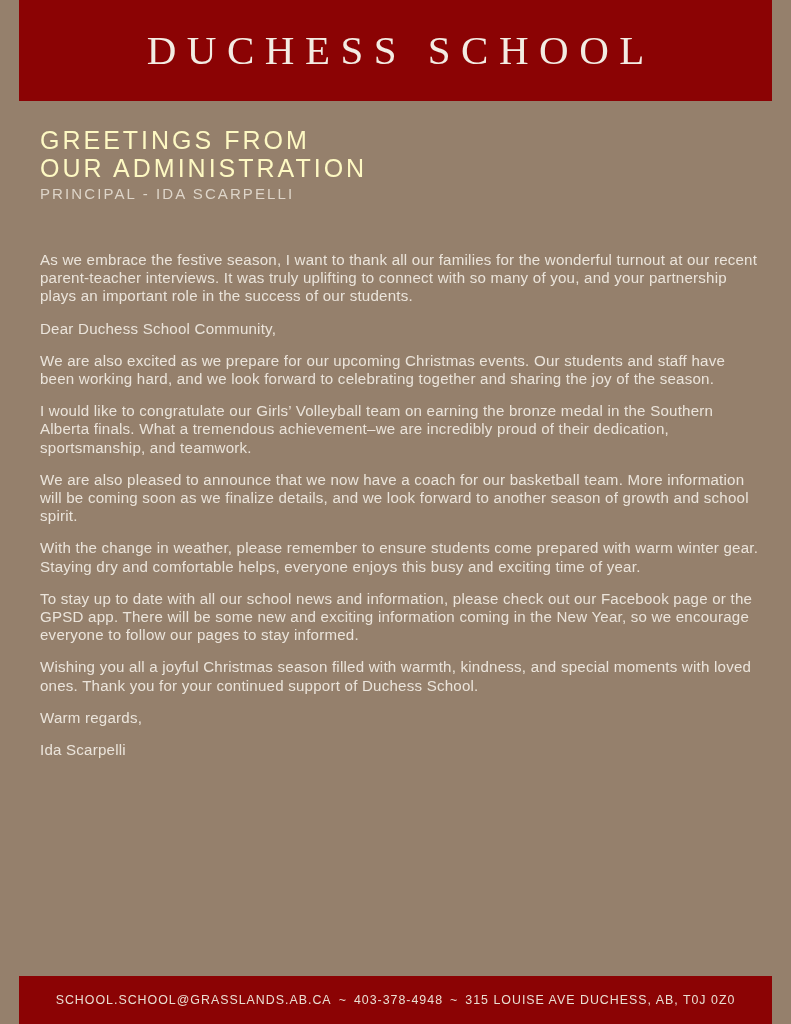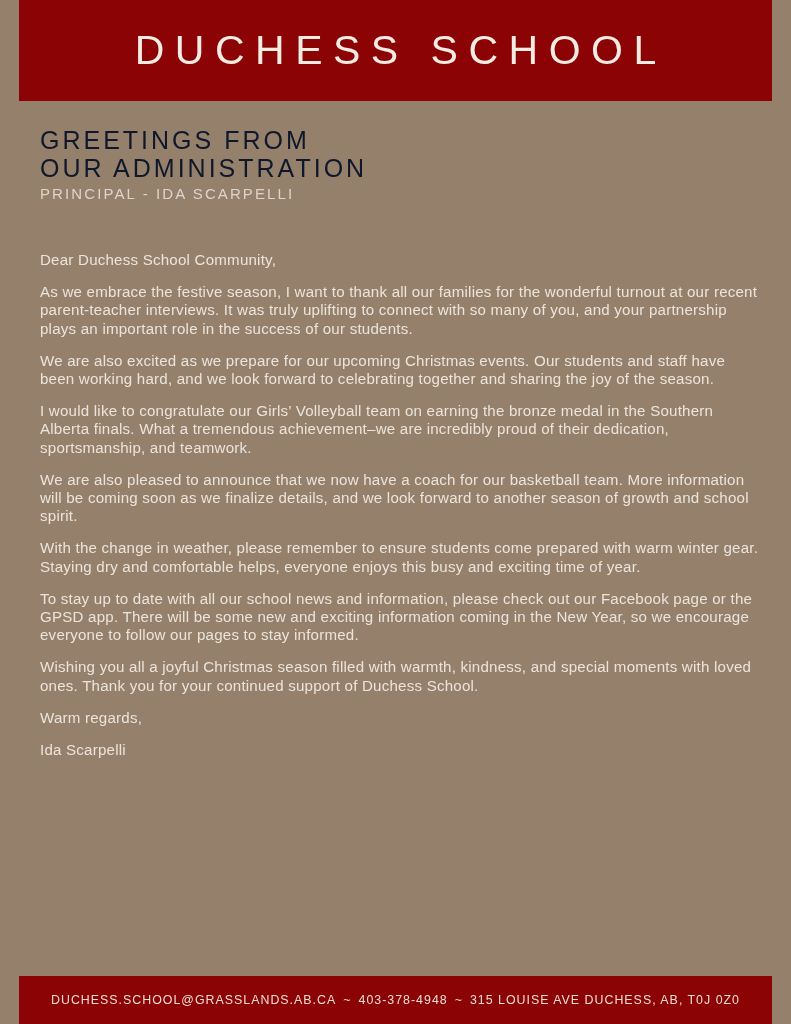--- a/index.html
+++ b/index.html
@@ -37,32 +37,32 @@
     overflow: hidden;
   }
   .header-title {
     color: #f3ece3;
     font-size: 41px;
     font-weight: 400;
     letter-spacing: 10.5px;
     text-indent: 10.5px;
     line-height: 1;
     white-space: nowrap;
-    font-family: Liberation Sans, sans-serif;
+    font-family: Liberation Serif, serif;
   }
 
   
   .masthead {
     position: absolute;
     left: 40px;
     top: 126px;
     width: 720px;
   }
   .greeting-line {
-    color: #0f172a;
+    color: #fef9c3;
     font-size: 25px;
     font-weight: 400;
     letter-spacing: 3.0px;
     line-height: 28px;
     white-space: nowrap;
   }
   .principal-line {
     color: #ded5c9;
     font-size: 15px;
     font-weight: 400;
@@ -134,33 +134,33 @@
     <div class="header-title">DUCHESS SCHOOL</div>
   </div>
 
   <div class="masthead">
     <div class="greeting-line">GREETINGS FROM</div>
     <div class="greeting-line">OUR ADMINISTRATION</div>
     <div class="principal-line">PRINCIPAL - IDA SCARPELLI</div>
   </div>
 
   <div class="letter">
+    <p class="para">As we embrace the festive season, I want to thank all our families for the wonderful turnout at our recent parent-teacher interviews. It was truly uplifting to connect with so many of you, and your partnership plays an important role in the success of our students.</p>
     <p class="para">Dear Duchess School Community,</p>
-    <p class="para">As we embrace the festive season, I want to thank all our families for the wonderful turnout at our recent parent-teacher interviews. It was truly uplifting to connect with so many of you, and your partnership plays an important role in the success of our students.</p>
     <p class="para">We are also excited as we prepare for our upcoming Christmas events. Our students and staff have been working hard, and we look forward to celebrating together and sharing the joy of the season.</p>
     <p class="para">I would like to congratulate our Girls’ Volleyball team on earning the bronze medal in the Southern Alberta finals. What a tremendous achievement–we are incredibly proud of their dedication, sportsmanship, and teamwork.</p>
     <p class="para">We are also pleased to announce that we now have a coach for our basketball team. More information will be coming soon as we finalize details, and we look forward to another season of growth and school spirit.</p>
     <p class="para">With the change in weather, please remember to ensure students come prepared with warm winter gear. Staying dry and comfortable helps, everyone enjoys this busy and exciting time of year.</p>
     <p class="para">To stay up to date with all our school news and information, please check out our Facebook page or the GPSD app. There will be some new and exciting information coming in the New Year, so we encourage everyone to follow our pages to stay informed.</p>
     <p class="para">Wishing you all a joyful Christmas season filled with warmth, kindness, and special moments with loved ones. Thank you for your continued support of Duchess School.</p>
     <p class="para">Warm regards,</p>
     <div class="signoff-block">
       <p class="sig-line">Ida Scarpelli</p>
     </div>
   </div>
 
   <div class="footer-band">
     <div class="footer-text">
-      <span>DUCHESS.SCHOOL@GRASSLANDS.AB.CA</span><span class="footer-sep">~</span><span>403-378-4948</span><span class="footer-sep">~</span><span>315 LOUISE AVE DUCHESS, AB, T0J 0Z0</span>
+      <span>SCHOOL.SCHOOL@GRASSLANDS.AB.CA</span><span class="footer-sep">~</span><span>403-378-4948</span><span class="footer-sep">~</span><span>315 LOUISE AVE DUCHESS, AB, T0J 0Z0</span>
     </div>
   </div>
 
 </div>
 
 </body></html>

